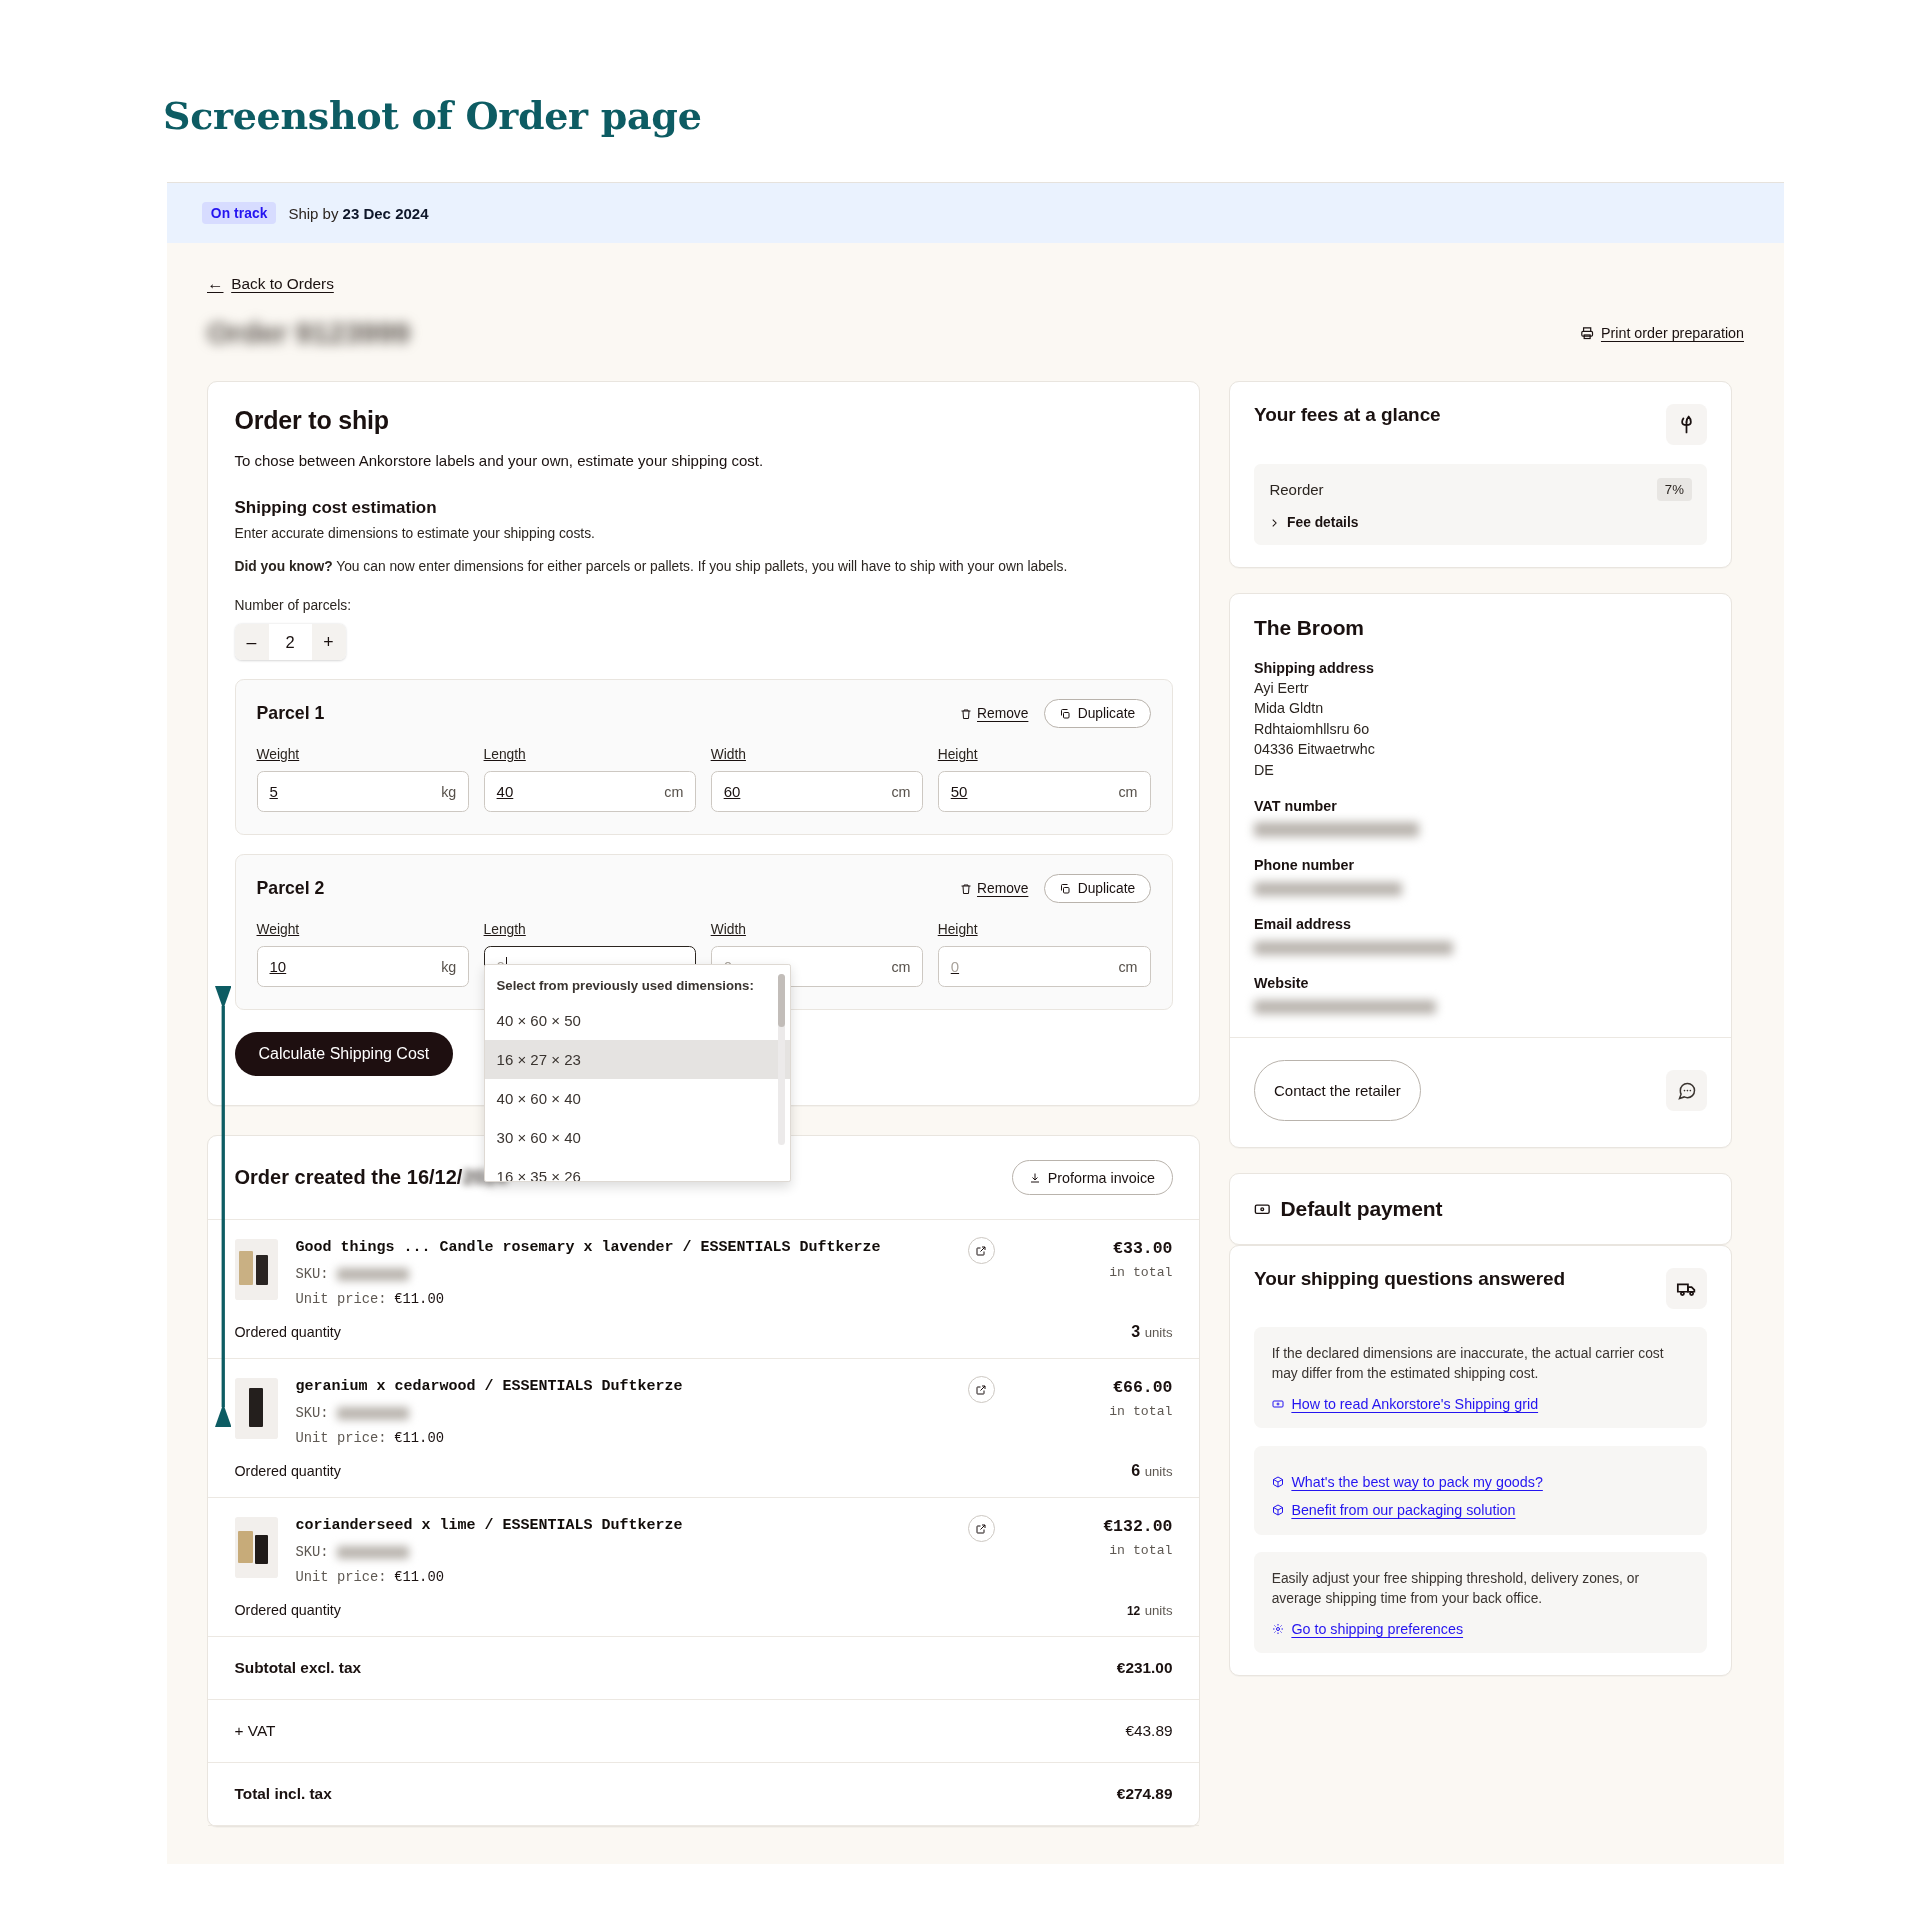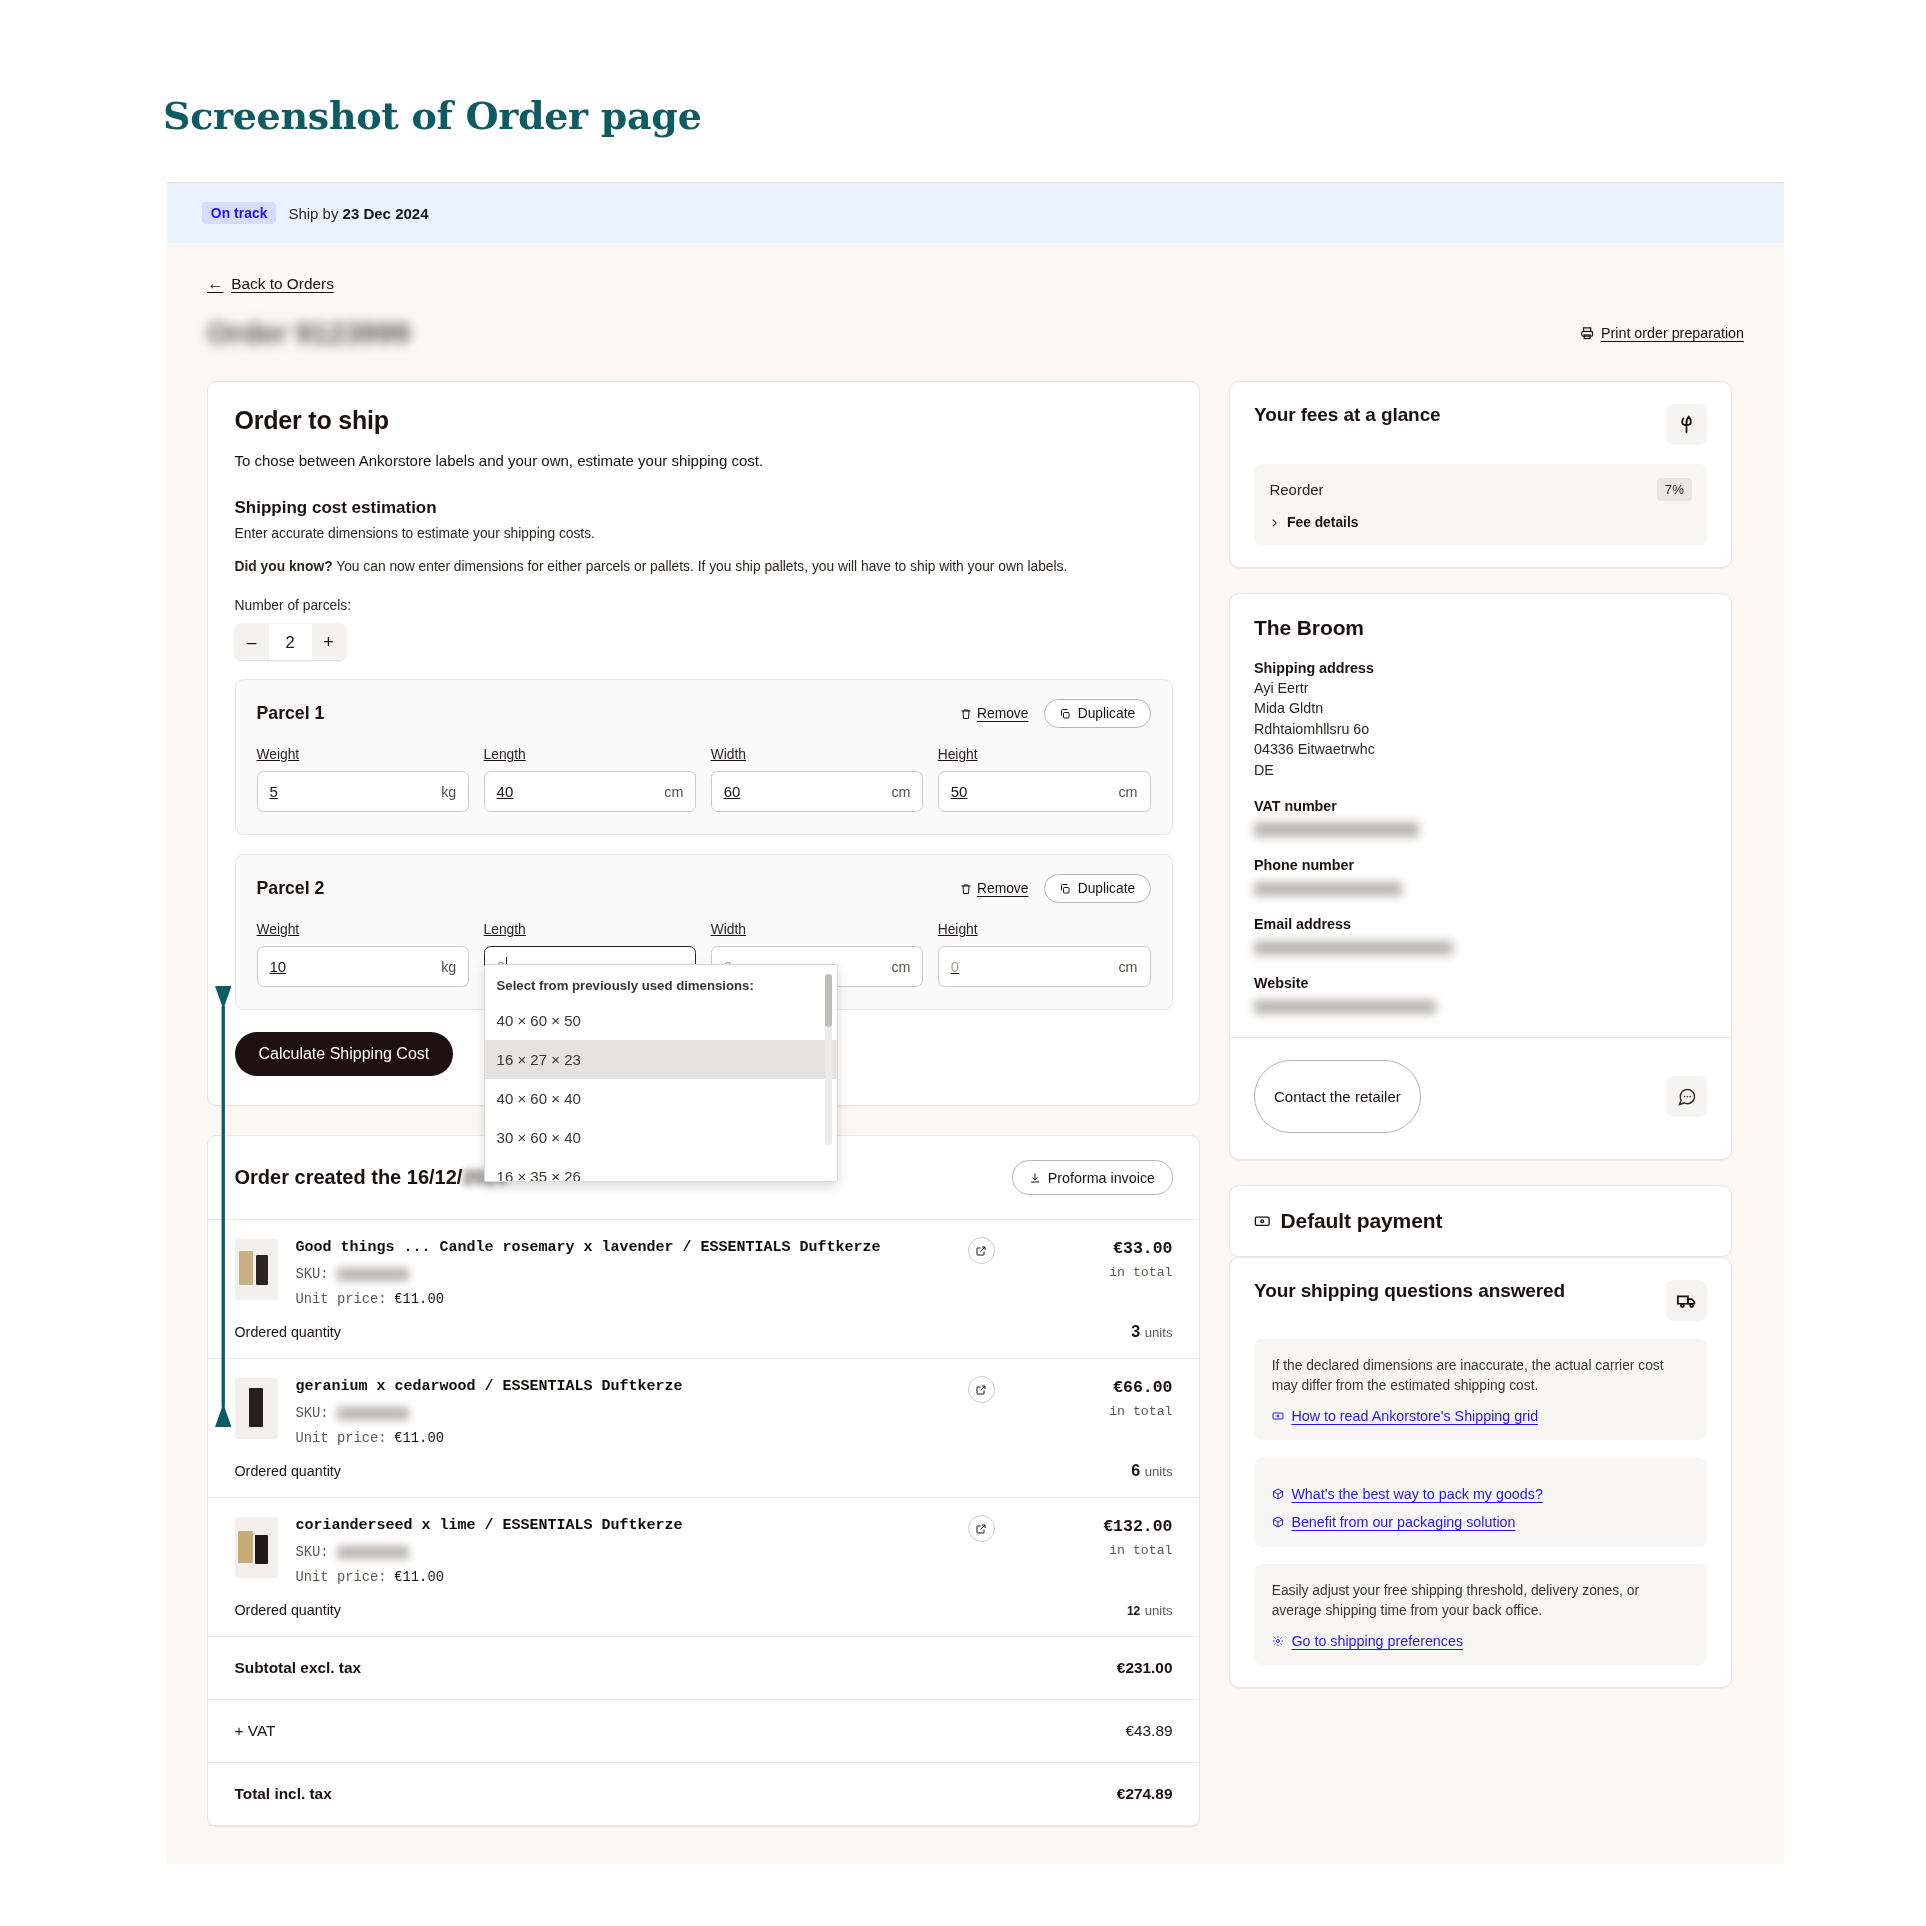--- a/index.html
+++ b/index.html
@@ -167,21 +167,21 @@
   }
   .caret {
     display: inline-block; width: 1.1px; height: 19px; background: #1a1110;
     margin-left: 0.6px; vertical-align: -3.3px;
   }
 
   
   .dropdown {
     position: absolute;
     left: 0; top: 42px;
-    width: 354px;
+    width: 307px;
     background: #fff;
     border: 0.6px solid #ded9d3;
     border-radius: 2.2px;
     box-shadow: 0 4.4px 12px rgba(0,0,0,.14);
     z-index: 40;
     padding: 7.7px 0 0 0;
     max-height: 218px;
     overflow: hidden;
   }
   .dd-title { font-size: 13.2px; font-weight: 700; color: #3a3430; padding: 5.5px 12px 7.7px 12px; }
@@ -317,21 +317,21 @@
   .blur-line.w4 { width: 182px; }
 
   .retailer-foot {
     border-top: 0.6px solid #ece8e2;
     margin: 23px -24px 0 -24px;
     padding: 22px 24px 4.4px 24px;
     display: flex; align-items: center; justify-content: space-between;
   }
   .contact-btn {
     border: 0.6px solid #b9b3ac; border-radius: 551px; background: #fff;
-    padding: 27px 19px; font-size: 15px; font-family: inherit; cursor: pointer; color: #1a1110;
+    padding: 21px 19px; font-size: 15px; font-family: inherit; cursor: pointer; color: #1a1110;
   }
 
   .qa-box { background: #f7f6f4; border-radius: 7.7px; padding: 16.5px 17.7px; margin-top: 17.7px; }
   .qa-text { font-size: 13.8px; color: #3a3430; line-height: 1.45; }
   .qa-link {
     display: flex; align-items: center; gap: 7.7px;
     font-size: 14.3px; color: #2414f0; margin-top: 12px;
   }
   .qa-link .lbl { text-decoration: underline; text-underline-offset: 2.8px; }
 

